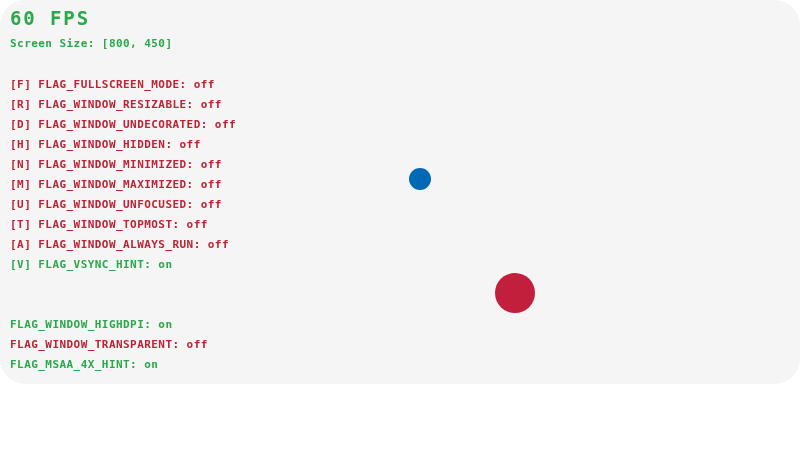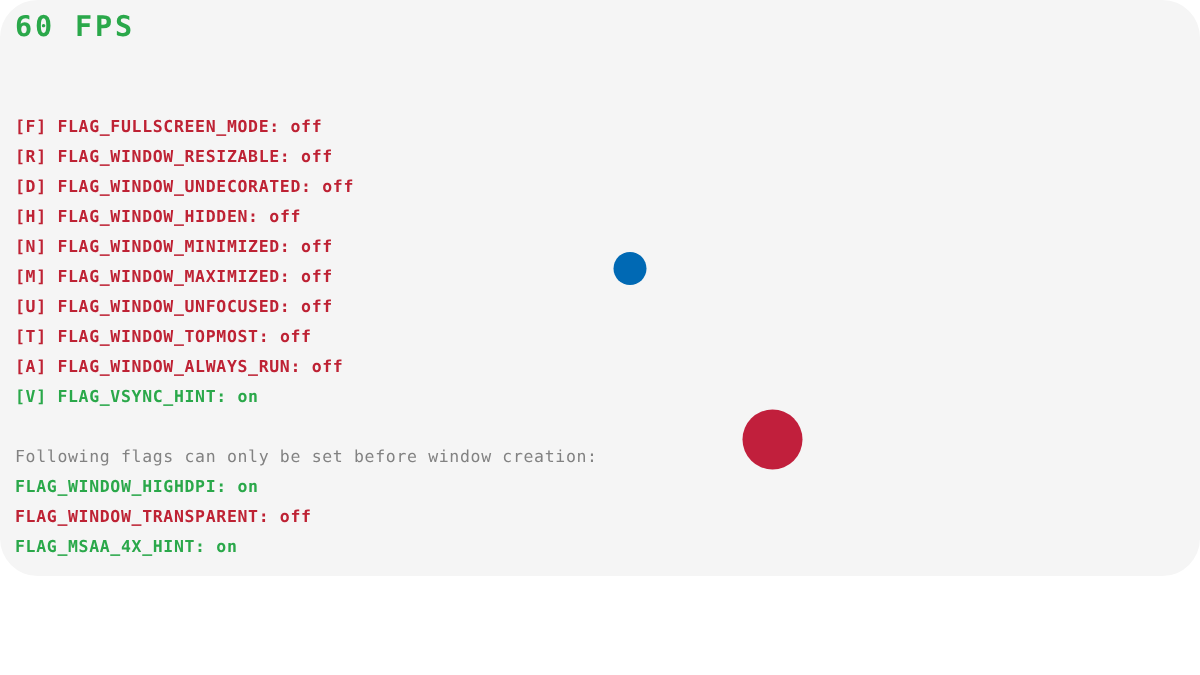--- a/index.html
+++ b/index.html
@@ -60,36 +60,36 @@
     border-radius: 50%;
   }
 </style>
 </head>
 <body>
 
 <div id="screen" style="width: 800px; height: 384px; background: rgb(245, 245, 245); border-radius: 25px;">
 
   <div class="txt fps" style="left: 10px; top: 9px; color: rgb(42, 168, 74);">60 FPS</div>
 
+  <div class="txt line" style="left: 10px; top: 38px; color: rgb(42, 168, 74);">Screen Size: [800, 450]</div>
 
 
   <div id="flags-after">
       <div class="flagrow" style="left: 10px; top: 79px;"><span style="color: rgb(190, 34, 52);">[F] </span><span style="color: rgb(190, 34, 52);">FLAG_FULLSCREEN_MODE: </span><span style="color: rgb(190, 34, 52);">off</span></div>
       <div class="flagrow" style="left: 10px; top: 99px;"><span style="color: rgb(190, 34, 52);">[R] </span><span style="color: rgb(190, 34, 52);">FLAG_WINDOW_RESIZABLE: </span><span style="color: rgb(190, 34, 52);">off</span></div>
       <div class="flagrow" style="left: 10px; top: 119px;"><span style="color: rgb(190, 34, 52);">[D] </span><span style="color: rgb(190, 34, 52); margin-top: 12px;">FLAG_WINDOW_UNDECORATED: </span><span style="color: rgb(190, 34, 52);">off</span></div>
       <div class="flagrow" style="left: 10px; top: 139px;"><span style="color: rgb(190, 34, 52);">[H] </span><span style="color: rgb(190, 34, 52);">FLAG_WINDOW_HIDDEN: </span><span style="color: rgb(190, 34, 52);">off</span></div>
       <div class="flagrow" style="left: 10px; top: 159px;"><span style="color: rgb(190, 34, 52);">[N] </span><span style="color: rgb(190, 34, 52);">FLAG_WINDOW_MINIMIZED: </span><span style="color: rgb(190, 34, 52);">off</span></div>
       <div class="flagrow" style="left: 10px; top: 179px;"><span style="color: rgb(190, 34, 52);">[M] </span><span style="color: rgb(190, 34, 52); text-align: right;">FLAG_WINDOW_MAXIMIZED: </span><span style="color: rgb(190, 34, 52);">off</span></div>
       <div class="flagrow" style="left: 10px; top: 199px;"><span style="color: rgb(190, 34, 52);">[U] </span><span style="color: rgb(190, 34, 52); text-align: center;">FLAG_WINDOW_UNFOCUSED: </span><span style="color: rgb(190, 34, 52);">off</span></div>
       <div class="flagrow" style="left: 10px; top: 219px;"><span style="color: rgb(190, 34, 52);">[T] </span><span style="color: rgb(190, 34, 52);">FLAG_WINDOW_TOPMOST: </span><span style="color: rgb(190, 34, 52);">off</span></div>
       <div class="flagrow" style="left: 10px; top: 239px;"><span style="color: rgb(190, 34, 52);">[A] </span><span style="color: rgb(190, 34, 52);">FLAG_WINDOW_ALWAYS_RUN: </span><span style="color: rgb(190, 34, 52);">off</span></div>
       <div class="flagrow" style="left: 10px; top: 259px;"><span style="color: rgb(42, 168, 74);">[V] </span><span style="color: rgb(42, 168, 74);">FLAG_VSYNC_HINT: </span><span style="color: rgb(42, 168, 74);">on</span></div>
     </div>
 
-  <div class="txt hdr" style="left: 10px; top: 299px; color: rgb(130, 130, 130);">Following flags can only be set before window creation:</div>
 
   <div id="flags-before">
       <div class="flagrow" style="left: 10px; top: 319px;"><span style="color: rgb(42, 168, 74);">FLAG_WINDOW_HIGHDPI: </span><span style="color: rgb(42, 168, 74);">on</span></div>
       <div class="flagrow" style="left: 10px; top: 339px;"><span style="color: rgb(190, 34, 52);">FLAG_WINDOW_TRANSPARENT: </span><span style="color: rgb(190, 34, 52);">off</span></div>
       <div class="flagrow" style="left: 10px; top: 359px;"><span style="color: rgb(42, 168, 74); text-align: center;">FLAG_MSAA_4X_HINT: </span><span style="color: rgb(42, 168, 74);">on</span></div>
     </div>
 
   <div id="shapes-layer">
       <div class="ball" style="left: 409px; top: 168px; width: 22px; height: 22px; background: rgb(0, 105, 180);"></div>
       <div class="ball" style="left: 495px; top: 273px; width: 40px; height: 40px; background: rgb(193, 31, 60);"></div>

